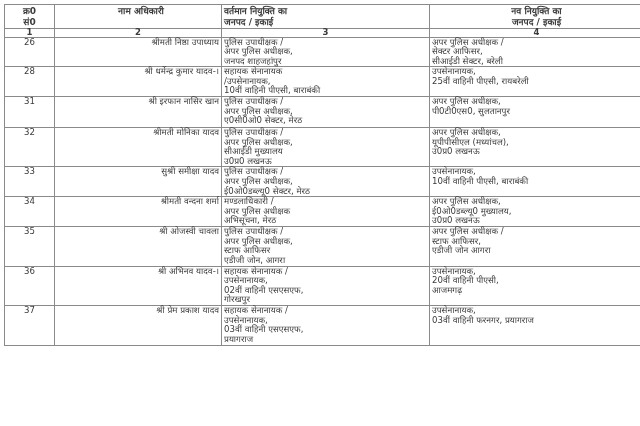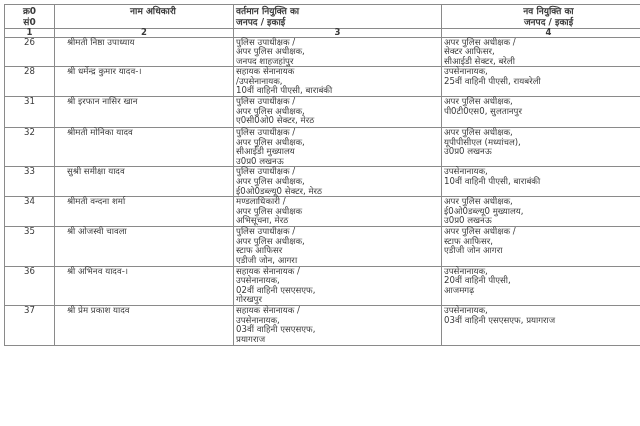--- a/index.html
+++ b/index.html
@@ -4,39 +4,39 @@
 <style>
   html, body { margin:0; padding:0; background:#ffffff; }
   body { width:640px; height:426px; overflow:hidden; position:relative;
          font-family:"DejaVu Sans", sans-serif; color:#3a3a3a; }
   #doc { position:absolute; left:4px; top:4px; width:633px; }
   table { border-collapse:collapse; width:633px; table-layout:fixed; }
   td, th { border:1.5px solid #8a8a8a; padding:0 2px; font-size:8.6px; line-height:9.6px;
            vertical-align:top; font-weight:normal; color:#3b3b3b; }
   th { text-align:center; font-size:9px; line-height:10.5px; font-weight:bold; padding-top:1px; }
   .c1 { width:45px; text-align:center;margin-top:16px; }
-  .c2 { width:156px; text-align:left; padding-left:12px; }
+  .c2 { width:156px; text-align:right; padding-left:12px; }
   .c3 { width:203px; text-align:left; }
   .c4 { width:209px; }
   .numrow td { text-align:center; font-weight:bold; font-size:8.5px; line-height:7.5px; height:7px; }
   td.c4 { vertical-align:top; }
   .line { display:block; white-space:nowrap; }
 </style>
 </head>
 <body>
 
 <div id="doc">
   <table>
     <thead>
       <tr style="height:24px;">
         <th class="c1">
           <span class="line">क्र0</span>
           <span class="line">सं0</span>
         </th>
-        <th class="c2" style="text-align:center;padding-left:20px;">
+        <th class="c2" style="text-align:center;padding-left:8px;">
           <span class="line">नाम अधिकारी</span>
         </th>
         <th class="c3">
           <span class="line">वर्तमान नियुक्ति का</span>
           <span class="line">जनपद / इकाई</span>
         </th>
         <th class="c4">
           <span class="line">नव नियुक्ति का</span>
           <span class="line">जनपद / इकाई</span>
         </th>
@@ -165,18 +165,18 @@
     <td class="c1">37</td>
     <td class="c2">श्री प्रेम प्रकाश यादव</td>
     <td class="c3">
             <span class="line">सहायक सेनानायक /</span>
             <span class="line">उपसेनानायक,</span>
             <span class="line">03वीं वाहिनी एसएसएफ,</span>
             <span class="line">प्रयागराज</span>
           </td>
     <td class="c4">
             <span class="line">उपसेनानायक,</span>
-            <span class="line">03वीं वाहिनी एसएसएफ, प्रयागराज</span>
+            <span class="line">03वीं वाहिनी फरनगर, प्रयागराज</span>
           </td>
   </tr>
       </tbody>
   </table>
 </div>
 
 </body></html>

